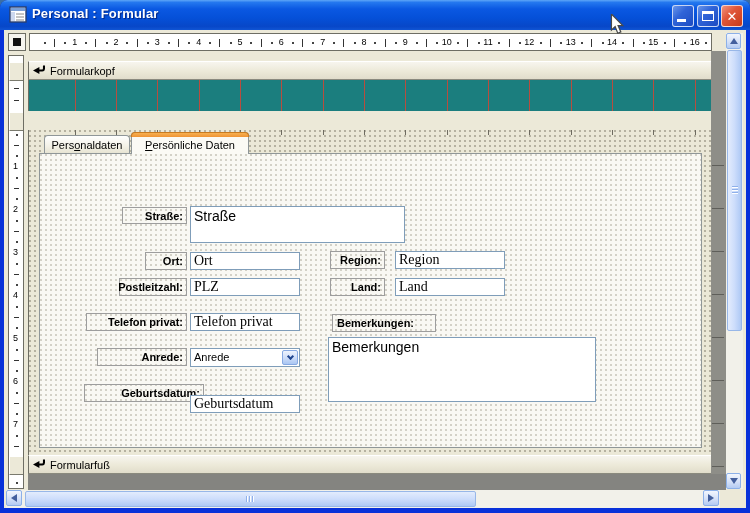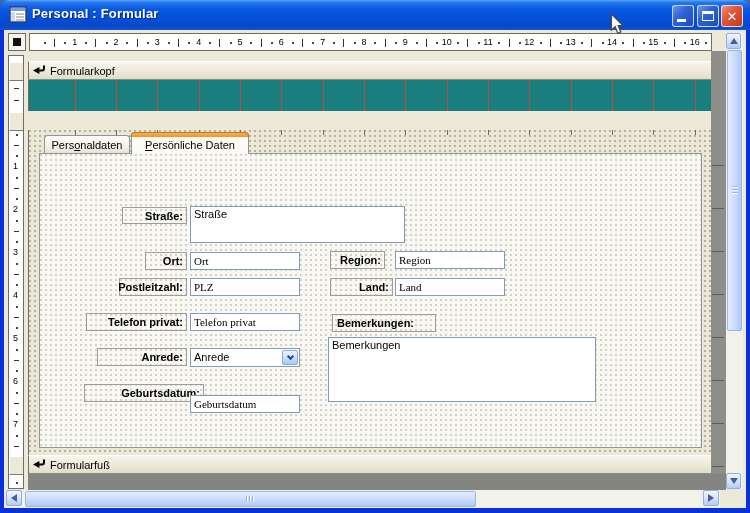--- a/index.html
+++ b/index.html
@@ -106,21 +106,21 @@
     border:1px solid #8f9698;z-index:2;
   }
   
   .lbl{
     position:absolute;border:1px solid #9d9d9d;background:transparent;
     font-size:11px;font-weight:bold;color:#000;text-align:right;
     padding-right:3px;display:flex;align-items:center;justify-content:flex-end;
   }
   .tbox{
     position:absolute;background:#fff;border:1px solid #7f9db9;
-    font-size:11px;color:#000;padding:1px 3px;overflow:hidden;
+    font-size:14px;color:#000;padding:1px 3px;overflow:hidden;
   }
   input.tbox{margin:0;outline:none;font-family:Liberation Serif, serif;}
   .combo{position:absolute;background:#fff;border:1px solid #7f9db9;font-size:11px;}
   .combo .val{position:absolute;left:3px;top:2px;}
   .combo-btn{
     position:absolute;right:1px;top:1px;bottom:1px;width:16px;border-radius:2px;
     background:linear-gradient(180deg,#eef3fd 0%,#cfdef9 50%,#aac6f2 100%);
     border:1px solid #87a9e2;display:flex;align-items:center;justify-content:center;
   }
   .chev{
@@ -343,21 +343,21 @@
         <input class="tbox" style="left: 150px; top: 98px; width: 110px; height: 18px;" value="Ort">
         <div class="lbl" style="left:290px;top:97px;width:55px;height:18px;">
             <span>Region:</span>
           </div>
         <input class="tbox" style="left: 355px; top: 97px; width: 110px; height: 18px;" value="Region">
 
         <div class="lbl" style="left:79px;top:124px;width:68px;height:18px;">
             <span>Postleitzahl:</span>
           </div>
         <input class="tbox" style="left: 150px; top: 124px; width: 110px; height: 18px;" value="PLZ">
-        <div class="lbl" style="left:290px;top:124px;width:63px;height:18px;">
+        <div class="lbl" style="left:290px;top:124px;width:55px;height:18px;">
             <span>Land:</span>
           </div>
         <input class="tbox" style="left: 355px; top: 124px; width: 110px; height: 18px;" value="Land">
 
         <div class="lbl" style="left:46px;top:159px;width:101px;height:18px;">
             <span>Telefon privat:</span>
           </div>
         <input class="tbox" style="left: 150px; top: 159px; width: 110px; height: 18px;" value="Telefon privat">
         <div class="lbl" style="left:292px;top:160px;width:104px;height:18px;justify-content:flex-start;padding-left:4px;">
             <span>Bemerkungen:</span>

